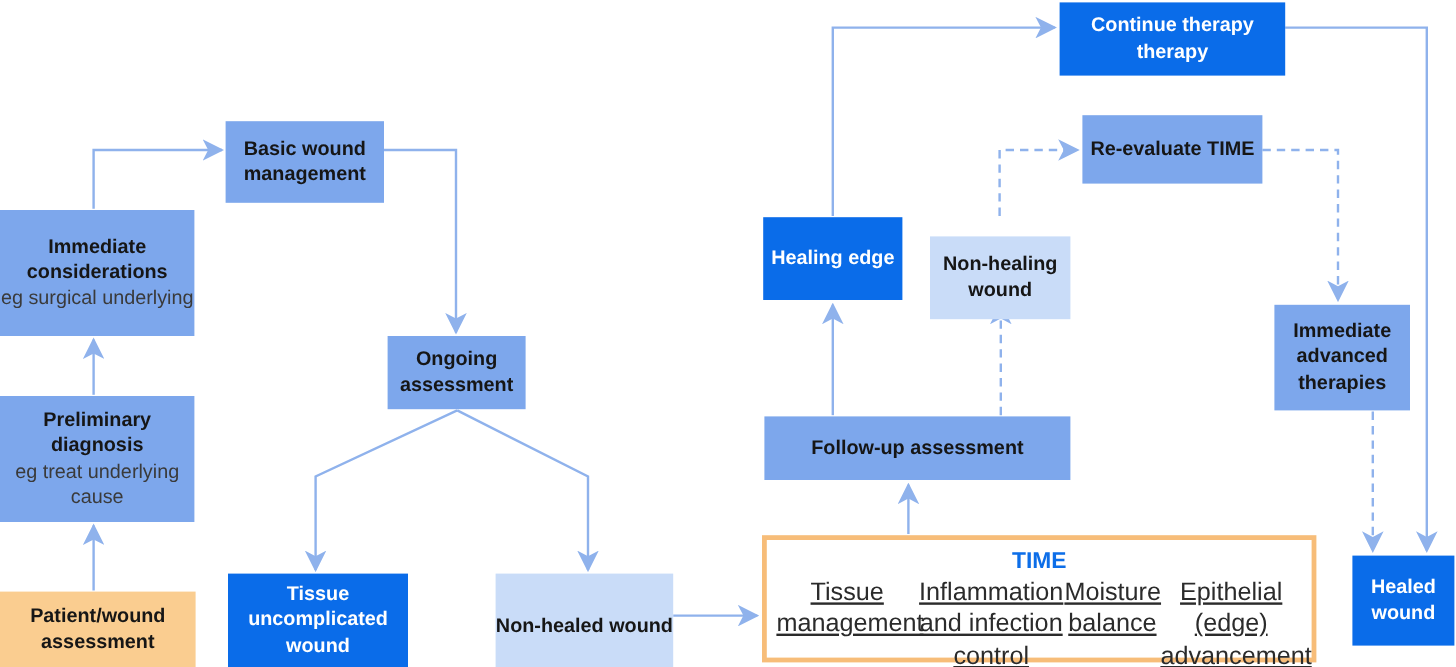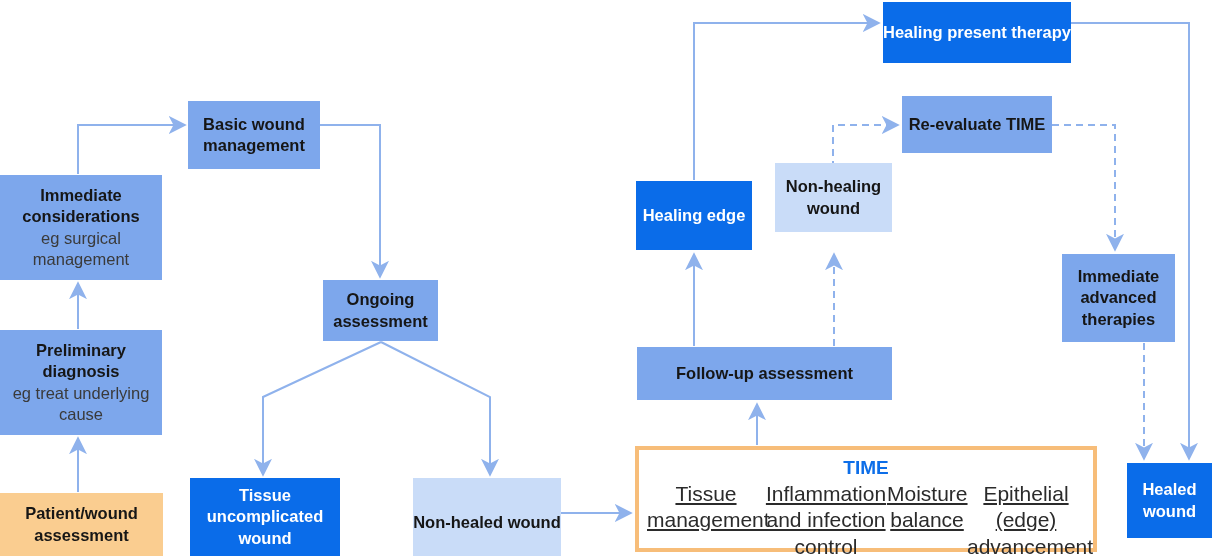--- a/index.html
+++ b/index.html
@@ -84,21 +84,21 @@
     <span class="lbl">Patient/wound assessment</span>
   </div>
 
   <div class="node blue" style="left:0;top:330px;width:162px;height:105px;">
     <span class="lbl">Preliminary diagnosis</span>
     <span class="note">eg treat underlying cause</span>
   </div>
 
   <div class="node blue" style="left:0;top:175px;width:162px;height:105px;">
     <span class="lbl">Immediate considerations</span>
-    <span class="note">eg surgical management</span>
+    <span class="note">eg surgical underlying</span>
   </div>
 
   <div class="node blue" style="left:188px;top:101px;width:132px;height:68px;">
     <span class="lbl">Basic wound management</span>
   </div>
 
   <div class="node blue" style="left:323px;top:280px;width:115px;height:61px;">
     <span class="lbl">Ongoing assessment</span>
   </div>
 
@@ -121,26 +121,26 @@
   </div>
 
   <div class="node blue" style="left:637px;top:347px;width:255px;height:53px;">
     <span class="lbl">Follow-up assessment</span>
   </div>
 
   <div class="node dark" style="left:636px;top:181px;width:116px;height:69px;">
     <span class="lbl">Healing edge</span>
   </div>
 
-  <div class="node light" style="left:775px;top:163px;width:117px;height:69px;">
+  <div class="node light" style="left:775px;top:197px;width:117px;height:69px;">
     <span class="lbl">Non-healing wound</span>
   </div>
 
   <div class="node dark" style="left:883px;top:2px;width:188px;height:61px;">
-    <span class="lbl">Healing present therapy</span>
+    <span class="lbl">Continue therapy therapy</span>
   </div>
 
   <div class="node blue" style="left:902px;top:96px;width:150px;height:57px;">
     <span class="lbl">Re-evaluate TIME</span>
   </div>
 
   <div class="node blue" style="left:1062px;top:254px;width:113px;height:88px;">
     <span class="lbl">Immediate advanced therapies</span>
   </div>
 

